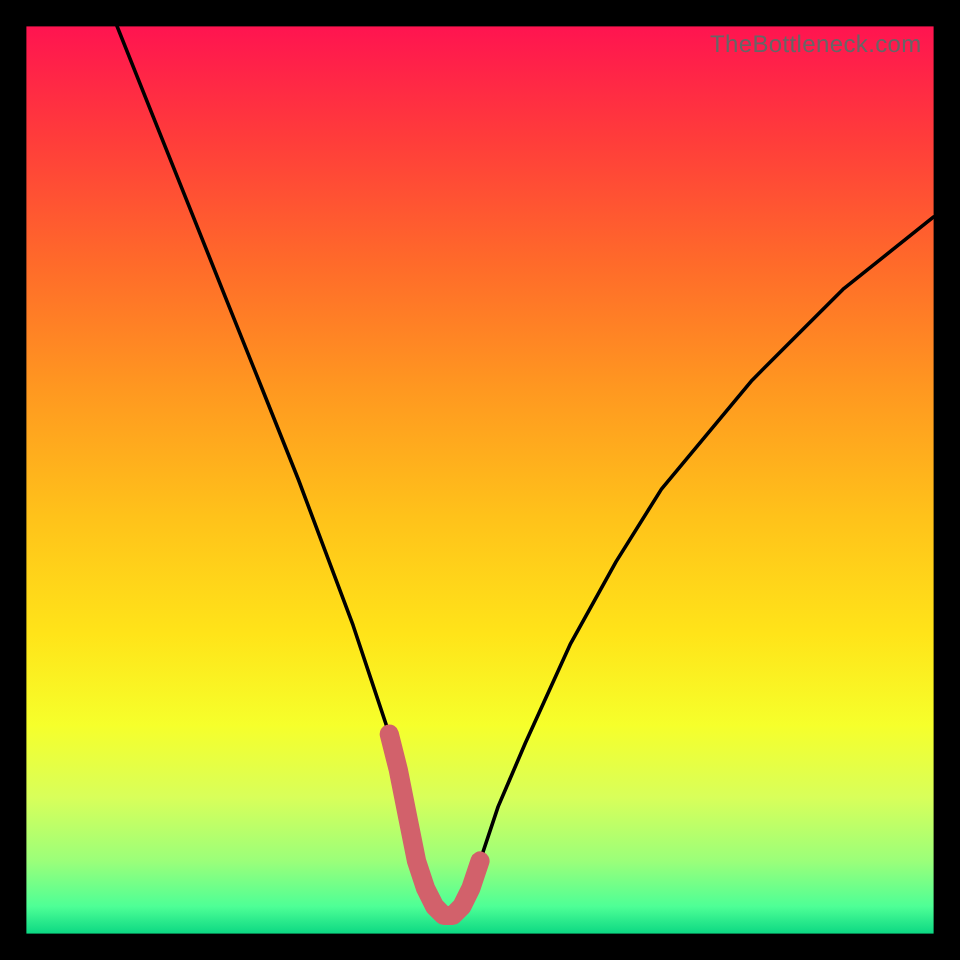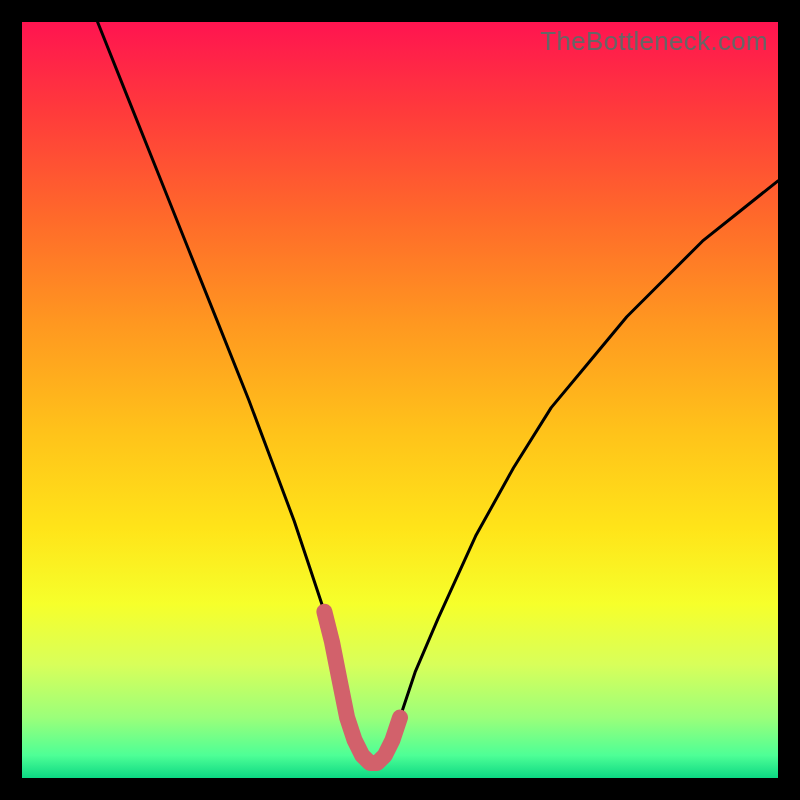--- a/index.html
+++ b/index.html
@@ -34,21 +34,21 @@
       #d8ff5a 85%,
       #9bff7a 92%,
       #4eff96 97%,
       #0cd883 100%);
   }
   .watermark {
     position: absolute;
     top: 4px;
     right: 10px;
     color: #666;
-    font-size: 26px;
+    font-size: 20px;
     letter-spacing: 0.3px;
     font-weight: 500;
     user-select: none;
   }
   svg.curve {
     position: absolute;
     left: 0; top: 0;
     width: 756px;
     height: 756px;
     overflow: visible;

